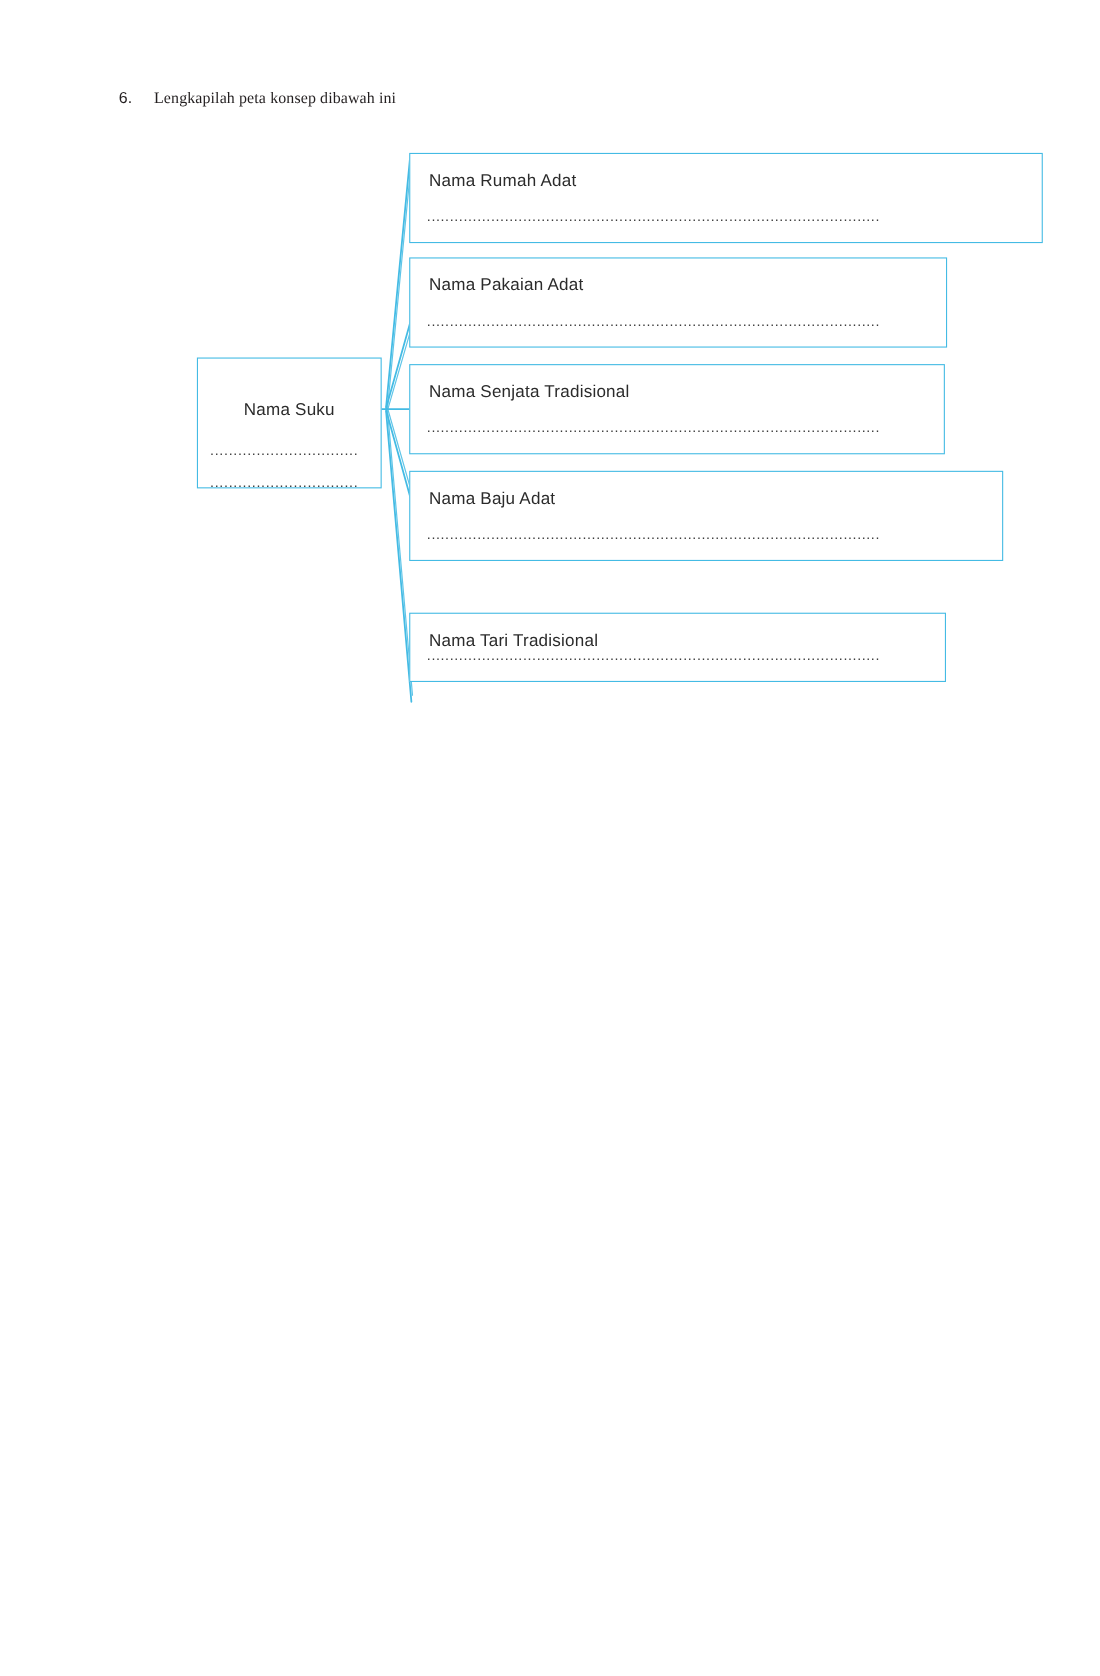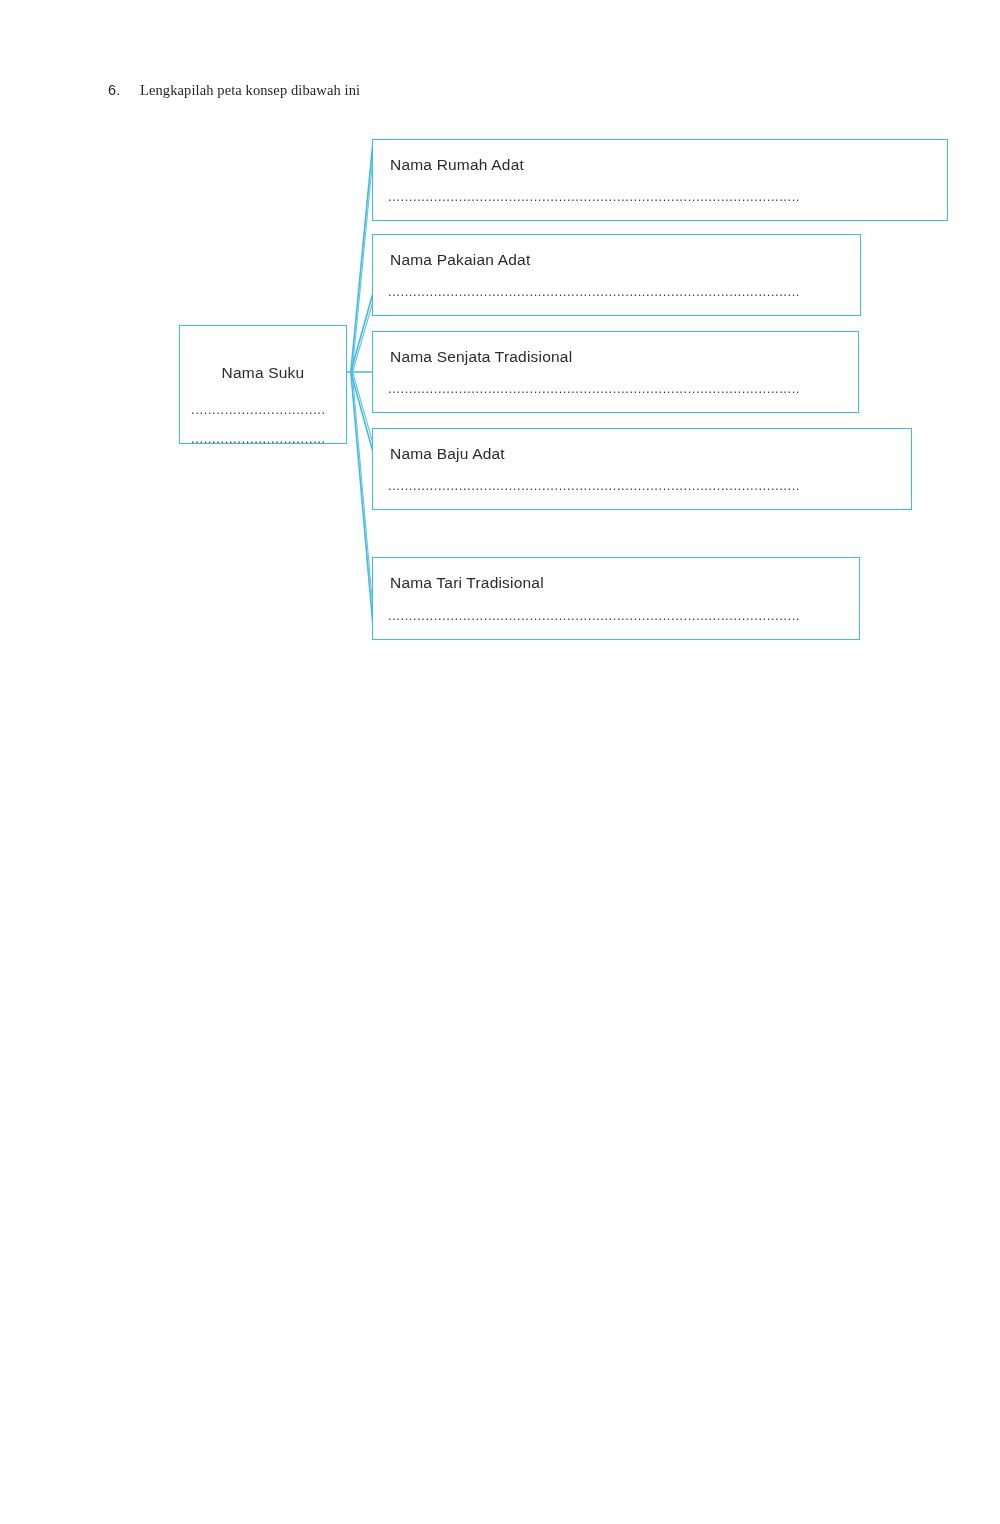--- a/index.html
+++ b/index.html
@@ -94,21 +94,21 @@
 
   .branch-box {
     left: 372px;
     width: 488px;
     height: 82px;
   }
   #branch-box-0 { top: 139px; width: 576px; }
   #branch-box-1 { top: 234px; width: 489px; padding-left: 47px; }
   #branch-box-2 { top: 331px; width: 487px; }
   #branch-box-3 { top: 428px; width: 540px; }
-  #branch-box-4 { top: 557px; width: 488px; height: 83px; }
+  #branch-box-4 { top: 557px; width: 488px; height: 63px; }
 
   .branch-box .node-title {
     position: absolute;
     left: 17px;
     top: 16px;
     font-size: 15.5px;
     color: #2b2b2b;
     letter-spacing: 0.2px;
     white-space: nowrap;
   }

